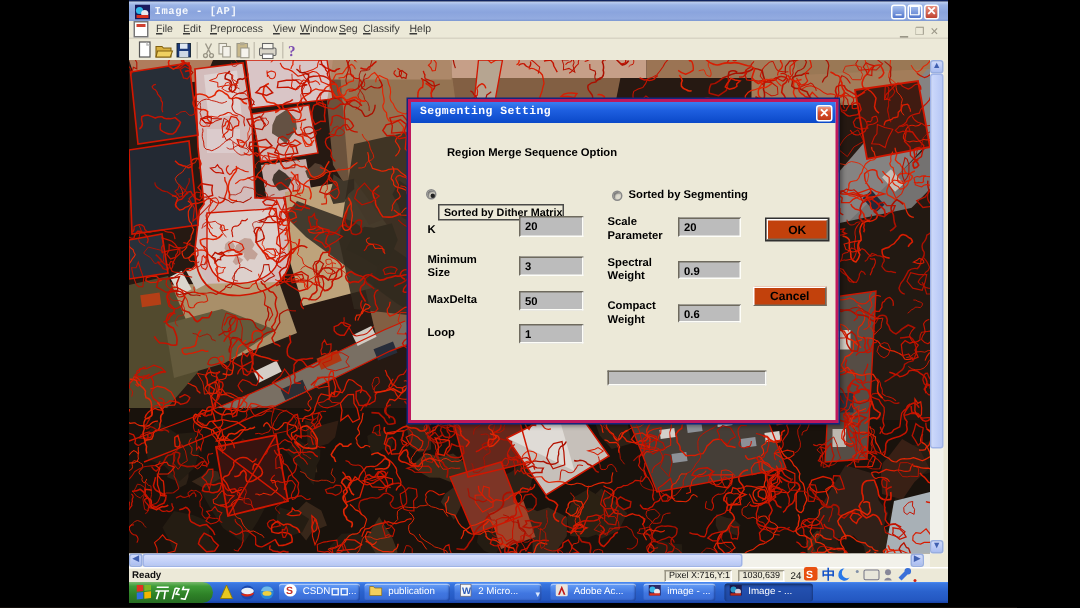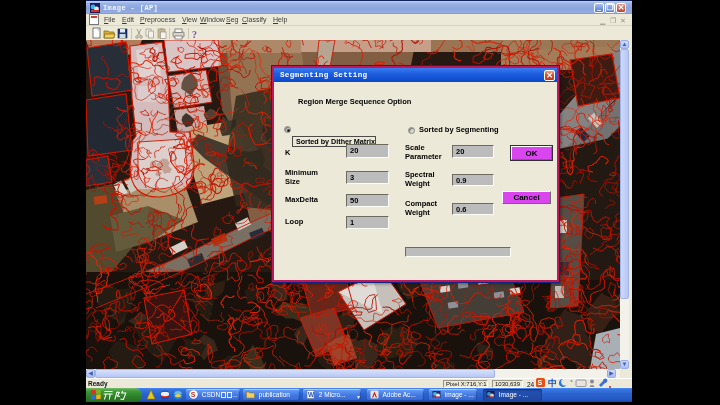--- a/index.html
+++ b/index.html
@@ -63,21 +63,21 @@
 #dtitle { position:absolute; left:0; top:0; width:283px; height:14px;
   background:linear-gradient(180deg,#3a7df0 0%,#1e5fe0 40%,#0a48c8 100%);
   color:#fff; font-size:7.6px; font-weight:bold; font-family:"Liberation Mono",monospace;
   letter-spacing:0.3px; line-height:14px; padding-left:6px; }
 #dclose { position:absolute; right:2px; top:2px; width:11px; height:11px; border-radius:2px;
   background:linear-gradient(180deg,#f0a088,#d8502c 45%,#c03818); border:1px solid #fff;
   color:#fff; font-size:8px; line-height:9px; text-align:center; font-weight:bold;}
 .dlabel { position:absolute; font-size:7.5px; font-weight:bold; color:#000; line-height:8.5px; }
 .dfield { position:absolute; background:#bcbcbc; border:1px solid; border-color:#6e6a5e #fdfdf8 #fdfdf8 #6e6a5e;
   font-size:7.5px; font-weight:bold; color:#000; padding:1px 0 0 3px; }
-.dbtn { position:absolute; background:#d946ef; text-align:center; font-size:8px; font-weight:bold; color:#000;
+.dbtn { position:absolute; background:#c2410c; text-align:center; font-size:8px; font-weight:bold; color:#000;
   border:1px solid; border-color:#fff #6e6a5e #6e6a5e #fff; }
 #okbtn { outline:1px solid #303030; }
 .radio { position:absolute; width:7px; height:7px; border-radius:50%; background:#dedbce;
   border:1px solid #888; box-shadow:inset 1px 1px 1px #777; }
 .radio.sel:before { content:""; position:absolute; left:1.5px; top:1.5px; width:3px; height:3px; border-radius:50%; background:#222; }
 </style></head>
 <body>
 <div id="screen">
   <div id="titlebar">
     <svg id="titleicon" viewBox="0 0 10 10">

